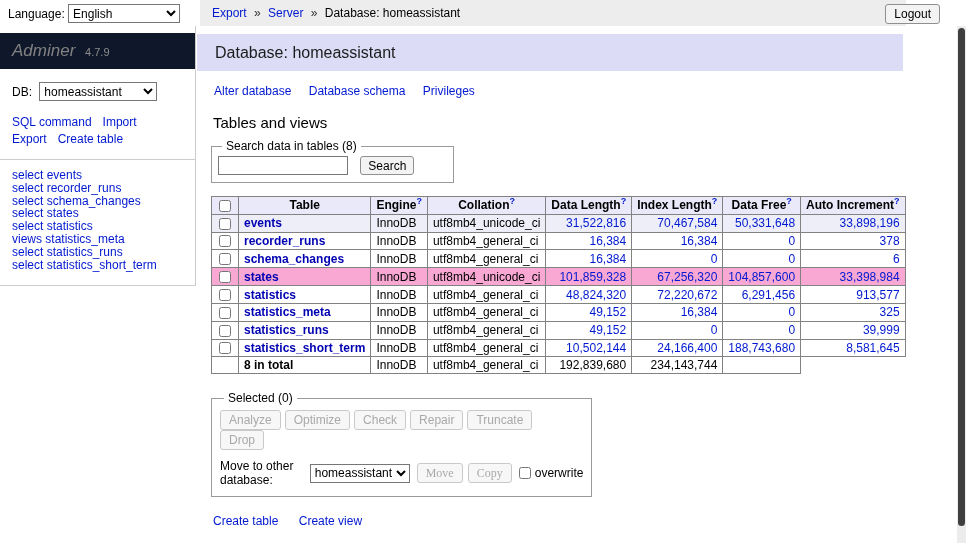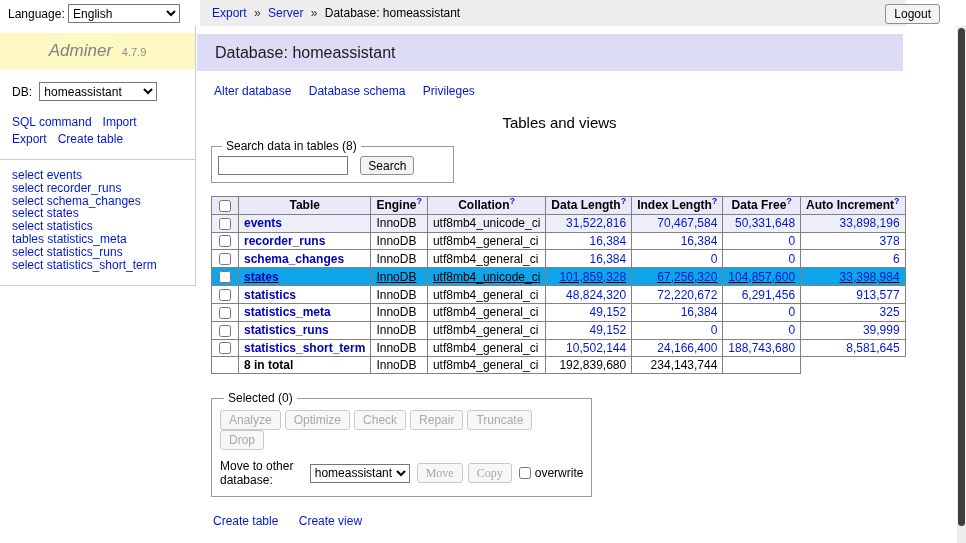--- a/index.html
+++ b/index.html
@@ -37,58 +37,58 @@
     border: 1px solid #777; padding: 1px 3px;
   }
   input[type="checkbox"] { width: 12px; height: 12px; margin: 1px 2px; vertical-align: middle; }
 
   
   #sidebar {
     position: absolute; left: 0; top: 26px; width: 196px;
     border-right: 1px solid #ccc; border-bottom: 1px solid #ccc; background: #fff;
   }
   #logo {
-    margin: 7px 0 0 0; background: #fef9c3; padding: 8px 12px;
-    font-weight: normal; font-size: 17px; text-align: center;
+    margin: 7px 0 0 0; background: #0f172a; padding: 8px 12px;
+    font-weight: normal; font-size: 17px;
   }
   #logo .name { font-style: italic; color: #828282; }
   #logo .ver { font-size: 11px; color: #8c8c8c; margin-left: 5px; }
   .dbrow { padding: 13px 12px 0 12px; }
   .dbrow label { margin-right: 4px; }
   .dbrow select { width: 118px; }
   .side-links { margin: 0; padding: 13px 12px 11px 12px; border-bottom: 1px solid #ccc; line-height: 17px; }
   .side-links a { margin-right: 11px; }
   .table-links { margin: 0; padding: 9px 12px 14px 12px; }
   .table-links a { display: block; font-size: 12px; line-height: 12.8px; }
 
   
   #main { position: absolute; left: 197px; top: 26px; width: 709px; height: 517px; overflow: hidden; }
   #page-title {
     margin: 8px 0 0 0; background: #dcdcf7; color: #1c1c1c;
     font-weight: normal; font-size: 16px; padding: 10px 0 9px 18px; width: 706px;
   }
   .db-actions { margin: 13px 0 0 17px; }
   .db-actions a { margin-right: 14px; }
-  h3 { font-weight: normal; font-size: 15px; margin: 16px 0 0 16px; color: #000; text-align: center; }
+  h3 { font-weight: normal; font-size: 15px; margin: 16px 0 0 16px; color: #000; }
 
   fieldset { border: 1px solid #9a9a9a; border-radius: 0; margin: 0; }
   legend { font-size: 12px; padding: 0 4px; margin-left: 4px; }
   #search-box { margin: 8px 0 0 14px; width: 243px; padding: 3px 6px 7px 6px; }
   #search-box input { width: 130px; }
   #search-box button { margin-left: 9px; height: 19px; padding: 0 7px; }
 
   #tables { border-collapse: collapse; margin: 13px 0 0 14px; }
   #tables th, #tables td {
     border: 1px solid #828282; padding: 1px 5px; font-size: 12px;
     height: 15px; white-space: nowrap; text-align: left;
   }
   #tables thead th { background: #e9e9f9; font-weight: bold; text-align: center; }
   #tables tbody th { font-weight: bold; background: transparent; }
   #tables tbody tr:nth-child(1) { background: #edeef7; }
-  #tables tbody tr:nth-child(4) { background: #0ea5e9; text-decoration: underline; }
+  #tables tbody tr:nth-child(4) { background: #f9a8d4; }
   .c-check { width: 18px; text-align: center !important; }
   .c-name { width: 120px; }
   .c-engine { width: 46px; }
   .c-collation { width: 102px; }
   .c-dlen { width: 72px; }
   .c-ilen { width: 76px; }
   .c-dfree { width: 66px; }
   .c-ainc { width: 80px; }
   .c-rows { width: 58px; }
   .num { text-align: right !important; }
@@ -147,21 +147,21 @@
   <p class="side-links">
     <a>SQL command</a><a>Import</a><br>
     <a>Export</a><a>Create table</a>
   </p>
   <p class="table-links">
     <a>select events</a>
     <a>select recorder_runs</a>
     <a>select schema_changes</a>
     <a>select states</a>
     <a>select statistics</a>
-    <a>tables statistics_meta</a>
+    <a>views statistics_meta</a>
     <a>select statistics_runs</a>
     <a>select statistics_short_term</a>
   </p>
 </div>
 
 <div id="main">
   <h2 id="page-title">Database: homeassistant</h2>
 
   <p class="db-actions">
     <a>Alter database</a>

